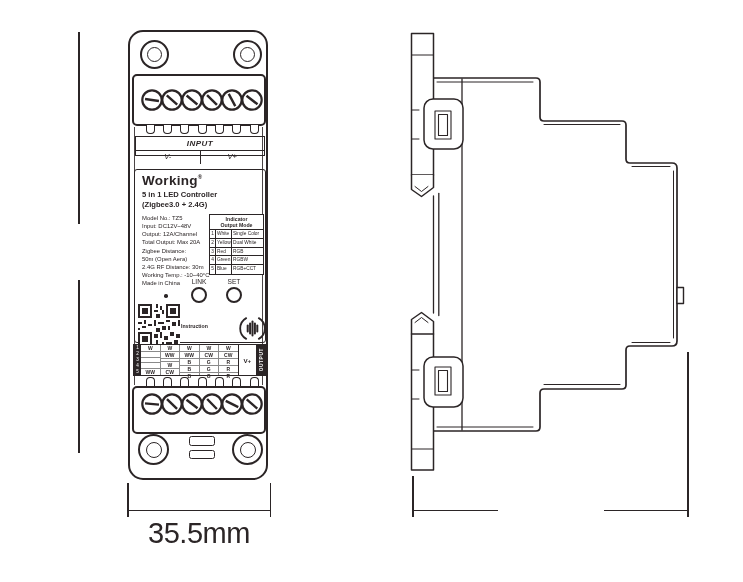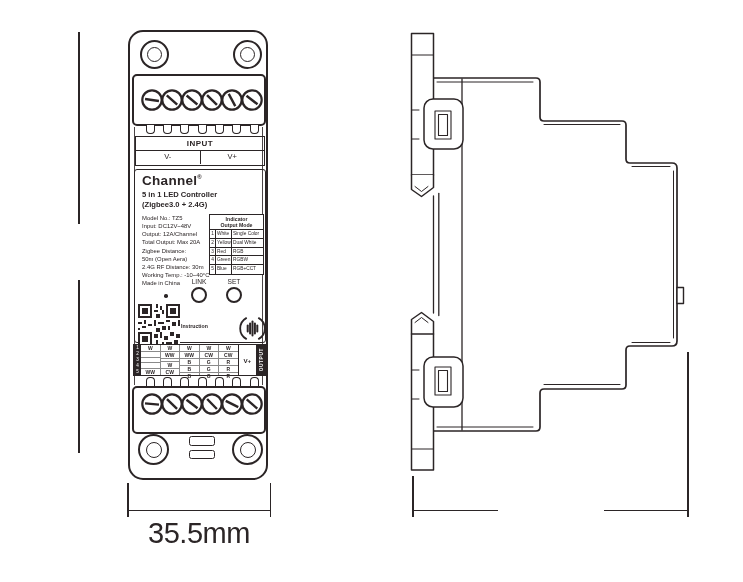--- a/index.html
+++ b/index.html
@@ -13,21 +13,21 @@
            border:2.2px solid #2b2526; border-radius:15px; background:#fff; }
   .hole-outer { position:absolute; border:2.2px solid #2b2526; border-radius:50%; width:29px; height:29px; }
   .hole-inner { position:absolute; border:1.8px solid #2b2526; border-radius:50%; width:15px; height:15px; }
   .mount-outer { position:absolute; border:2.2px solid #2b2526; border-radius:50%; width:31px; height:31px; }
   .mount-inner { position:absolute; border:1.8px solid #2b2526; border-radius:50%; width:16px; height:16px; }
   .housing { position:absolute; left:2px; width:134px; border:2px solid #2b2526; border-radius:5px; background:#fff; }
   .notch-d { position:absolute; width:9px; height:9px; border:1.6px solid #2b2526; border-top:none; border-radius:0 0 4px 4px; background:#fff; }
   .notch-u { position:absolute; width:9px; height:9px; border:1.6px solid #2b2526; border-bottom:none; border-radius:4px 4px 0 0; background:#fff; }
   .sidewall { position:absolute; width:1px; top:95px; height:258px; background:rgba(43,37,38,.85); }
 
-  .inputbox { position:absolute; left:5px; top:104px; width:130px; height:30px; border:1.6px solid #2b2526; }
+  .inputbox { position:absolute; left:5px; top:104px; width:130px; height:20px; border:1.6px solid #2b2526;font-style:italic; }
   .inputbox .t { height:14px; border-bottom:1.4px solid #2b2526; text-align:center; font-size:8px; font-weight:bold; line-height:13px; letter-spacing:.5px; }
   .inputbox .b { display:flex; height:13px; }
   .inputbox .b div { flex:1; text-align:center; font-size:7.5px; line-height:12px; }
   .inputbox .b div:last-child { border-left:1.4px solid #2b2526; }
 
   .panel { position:absolute; left:4px; top:137px; width:132px; height:174px; border:1.6px solid #2b2526; border-radius:3px; }
   .logo { position:absolute; left:7px; top:3px; font-size:13.5px; font-weight:800; letter-spacing:.3px; font-style:normal; }
   .logo sup { font-size:6px; vertical-align:6px; }
   .pline1 { position:absolute; left:7px; top:20px; font-size:7.6px; font-weight:bold; }
   .pline2 { position:absolute; left:7px; top:30px; font-size:7.6px; font-weight:bold; }
@@ -116,21 +116,21 @@
 
     <div class="inputbox">
       <div class="t">INPUT</div>
       <div class="b">
         <div>V-</div>
         <div>V+</div>
       </div>
     </div>
 
     <div class="panel">
-      <div class="logo"><span>Channel</span><sup>®</sup></div>
+      <div class="logo"><span>Working</span><sup>®</sup></div>
       <div class="pline1">5 in 1 LED Controller</div>
       <div class="pline2">(Zigbee3.0 + 2.4G)</div>
 
       <div class="specs">
         <div>Model No.: TZ5</div>
         <div>Input: DC12V~48V</div>
         <div>Output: 12A/Channel</div>
         <div>Total Output: Max 20A</div>
         <div>Zigbee Distance:</div>
         <div>50m (Open Aera)</div>

